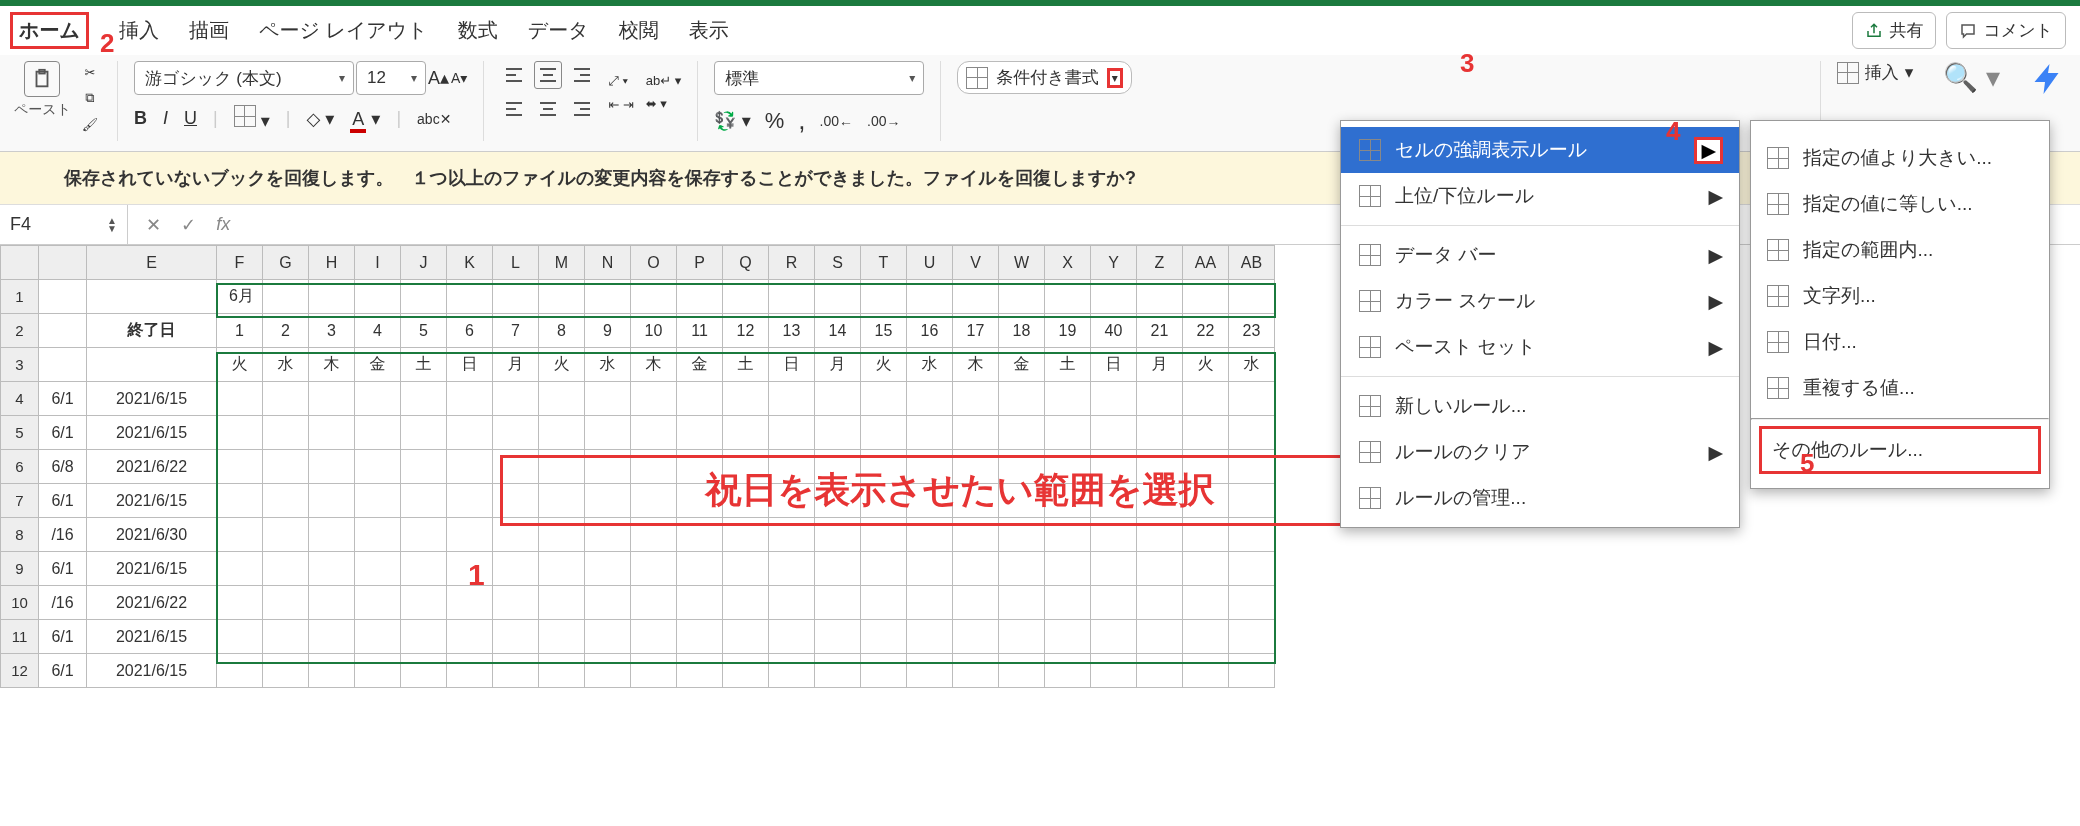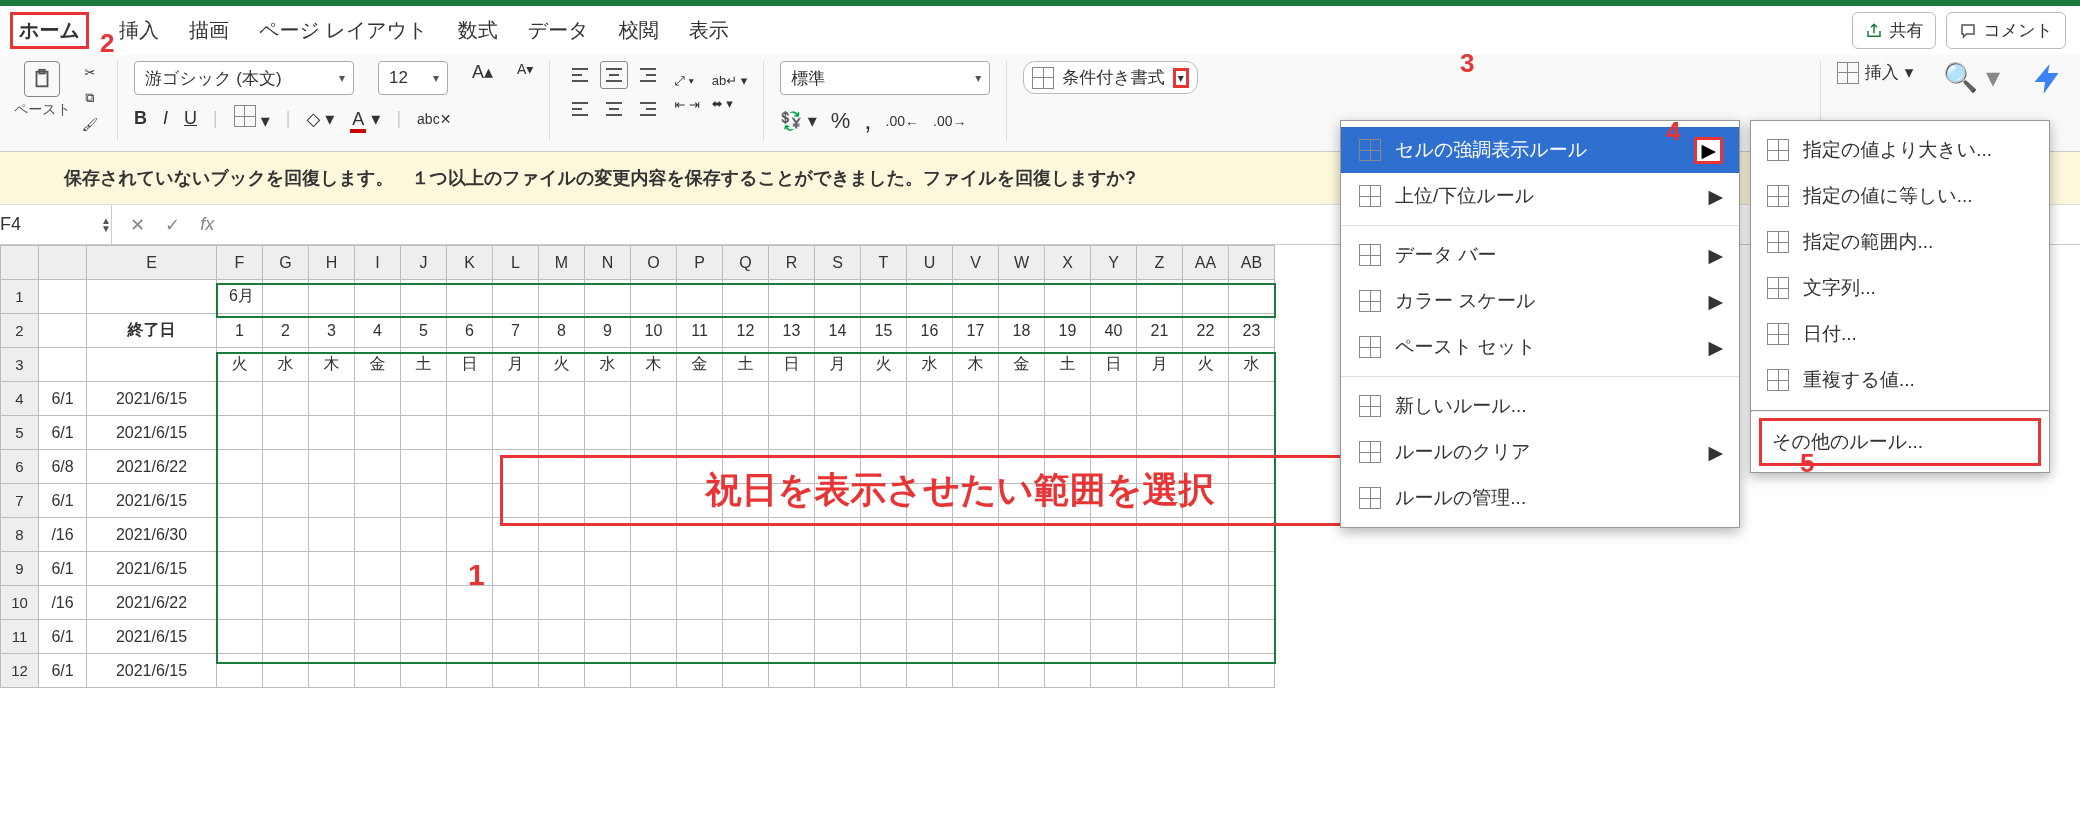--- a/index.html
+++ b/index.html
@@ -64,21 +64,21 @@
   .paste-group { text-align: center; font-size: 14px; color: #555;}
   .paste-group .paste-icon {
     width: 36px; height: 36px;
     border: 1px solid #888; border-radius: 4px;
     margin: 0 auto 4px auto;
     display:flex;align-items:center;justify-content:center;
   }
   .mini-stack { display:flex;flex-direction:column;gap:4px;margin-left:8px; }
   .mini-stack .ic { width:22px;height:22px;display:flex;align-items:center;justify-content:center;}
 
-  .font-row { display: flex; gap: 24px; }
+  .font-row { display: flex; align-items: center; gap: 2px; }
   .dropdown {
     border: 1px solid #aaa; border-radius: 4px;
     padding: 4px 26px 4px 10px;
     font-size: 17px;
     position: relative;
     background: #fff;
     min-width: 220px;
     height: 34px;
     display:flex;align-items:center;
   }
@@ -116,21 +116,21 @@
     font-size: 18px;
     font-weight: 600;
     border-bottom: 1px solid #ddd;
   }
 
   
   .formula-row {
     display:flex;align-items:center;height:40px;border-bottom:1px solid #ccc;
   }
   .name-box {
-    width:112px;padding:0 0;font-size:18px;border-right:1px solid #ccc;
+    width:128px;padding:0 10px;font-size:18px;border-right:1px solid #ccc;
     height:100%;display:flex;align-items:center;justify-content:space-between;
   }
   .name-box .stepper{font-size:10px;line-height:8px;color:#555;}
   .fx-area { display:flex;align-items:center;gap:20px;padding:0 18px;font-size:18px;color:#888;}
   .fx-area .fx{font-style:italic;}
 
   
   .sheet-wrap { position:relative; }
   table.sheet { border-collapse: collapse; table-layout: fixed; }
   table.sheet th, table.sheet td {
@@ -184,21 +184,21 @@
   }
   .dd-menu hr { border:none;border-top:1px solid #ddd;margin:6px 0; }
   .dd-ic{width:22px;height:22px;display:inline-block;}
 
   
   .sub-menu {
     position:absolute; top:120px; left:1750px;
     width:300px;
     background:#fff;border:1px solid #999;
     box-shadow:0 4px 12px rgba(0,0,0,.3);
-    z-index:60;padding:6px 0;
+    z-index:60;padding:14px 0;
   }
   .sub-menu .item{display:flex;align-items:center;gap:14px;padding:10px 16px;font-size:19px;cursor:pointer;}
   .sub-menu .item.boxed{border:3px solid #e73434;margin:0 8px;padding:8px 10px;}
 
   
   .anno { position:absolute;color:#e73434;font-weight:700;z-index:200;pointer-events:none;}
   .anno-box {
     position:absolute;border:3px solid #e73434;color:#e73434;font-size:36px;
     font-weight:600;display:flex;align-items:center;justify-content:center;
     z-index:20;pointer-events:none;

